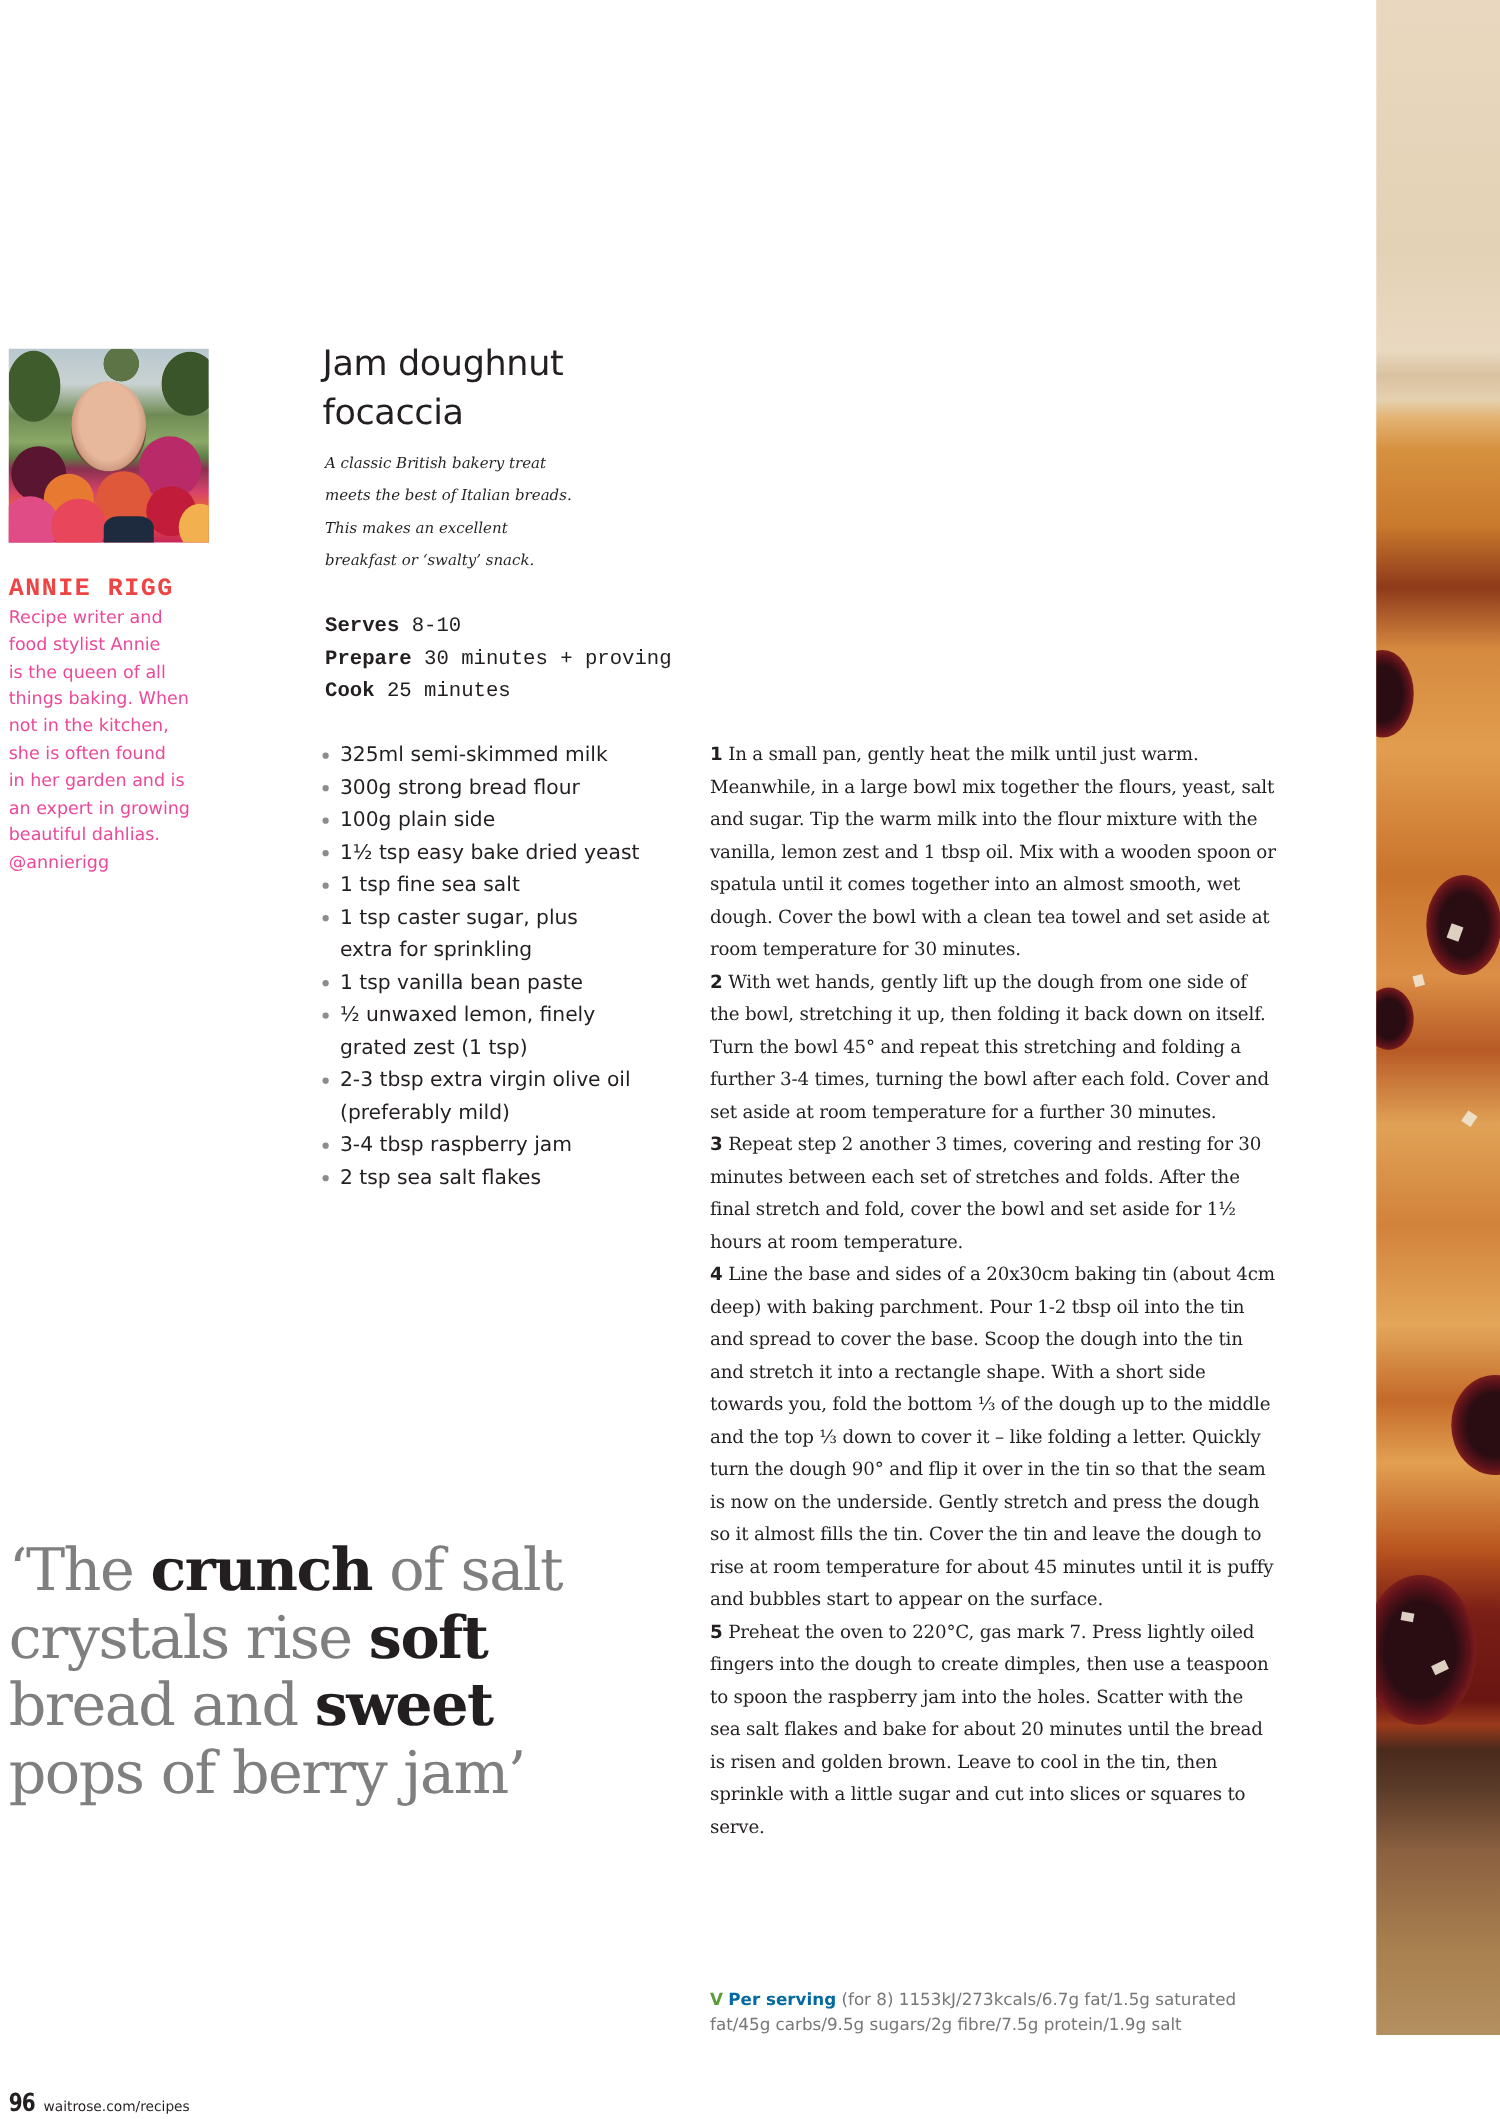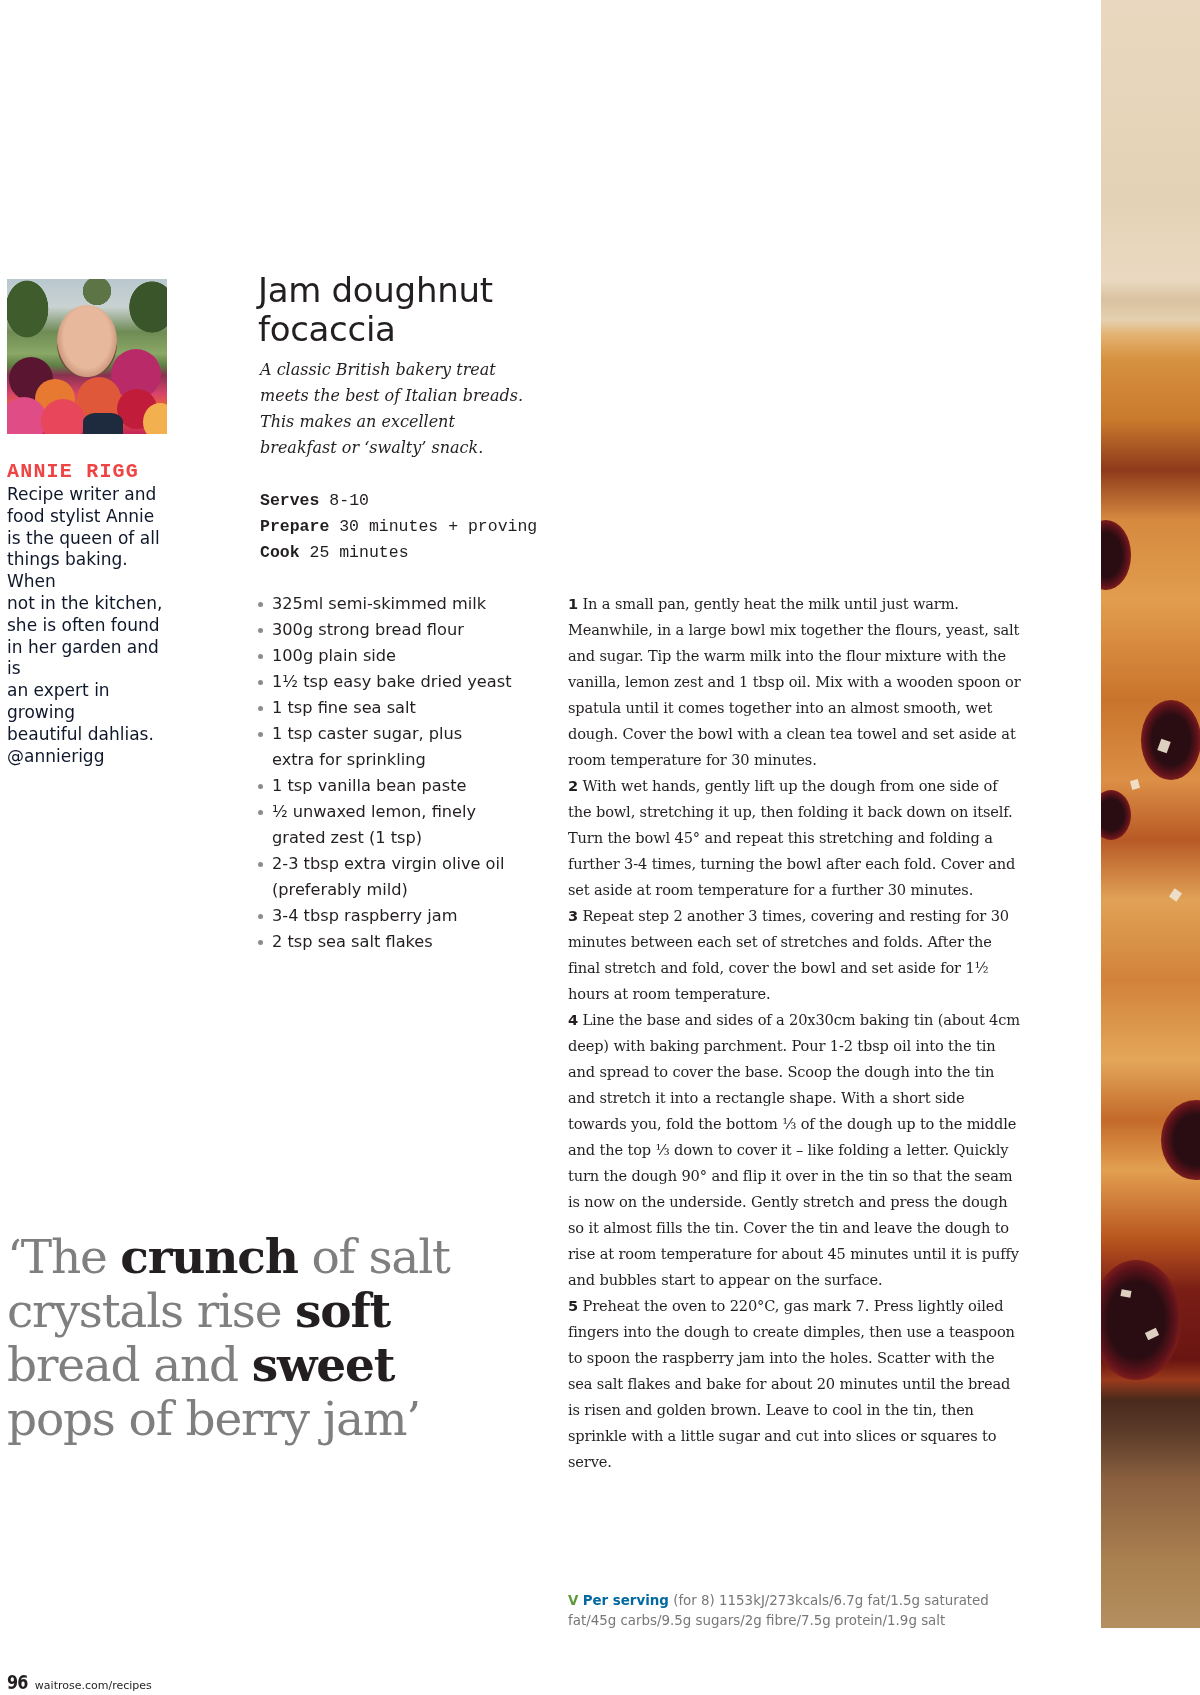--- a/index.html
+++ b/index.html
@@ -22,32 +22,32 @@
     .author-photo .face { position: absolute; left: 50px; top: 26px; width: 60px; height: 72px;
       border-radius: 50% 50% 46% 46%;
       background: radial-gradient(ellipse at 50% 45%, #e7b89c 0 55%, #cf9a7f 70%, #6b4f3c 72%, #6b4f3c 100%); }
     .author-photo .flower { position: absolute; border-radius: 50%; }
     .author-name {
       left: 7px; top: 460px; font-family: Liberation Mono, monospace; font-weight: bold;
       font-size: 20px; letter-spacing: 1.2px; color: #ef4444;
     }
     .author-bio {
       left: 7px; top: 484px; width: 160px; font-family: "DejaVu Sans", sans-serif;
-      font-size: 17px; line-height: 21.8px; color: #0f172a;
+      font-size: 14px; line-height: 21.8px; color: #ec4899;
     }
 
     
     .title {
       left: 258px; top: 271px; width: 300px; margin: 0;
       font-family: "DejaVu Sans", sans-serif; font-weight: normal;
-      font-size: 34px; line-height: 39px; color: #231f20; letter-spacing: -0.3px;
+      font-size: 28px; line-height: 39px; color: #231f20; letter-spacing: -0.3px;
     }
     .intro {
       left: 260px; top: 357px; width: 300px; font-family: "DejaVu Serif", serif; font-style: italic;
-      font-size: 16px; line-height: 26px; color: #231f20;
+      font-size: 12px; line-height: 26px; color: #231f20;
     }
     .meta { left: 260px; top: 488px; font-family: Liberation Mono, monospace; font-size: 16.5px; line-height: 26px; }
     .meta b { font-weight: bold; }
 
     
     .ingredients {
       left: 258px; top: 591px; width: 285px; margin: 0; padding: 0; list-style: none;
       font-family: "DejaVu Sans", sans-serif; font-size: 16.2px; line-height: 26px; color: #231f20;
     }
     .ingredients li { position: relative; padding-left: 14px; }

